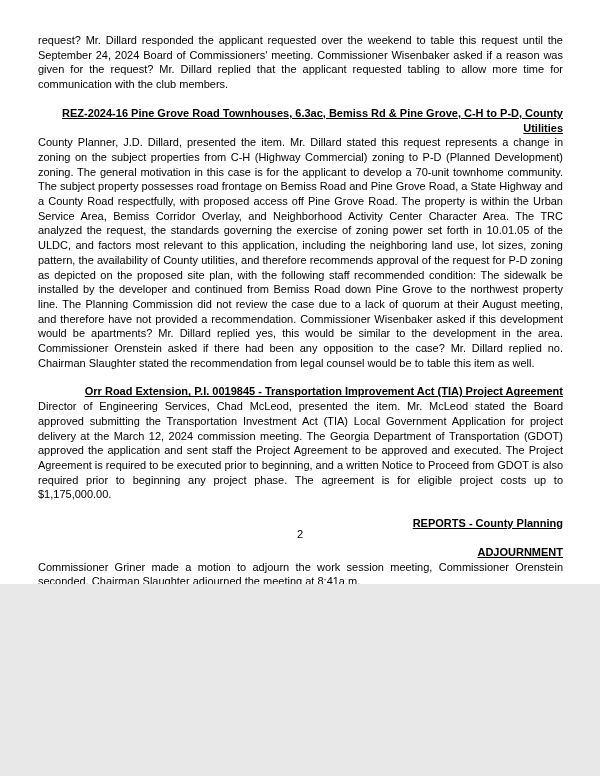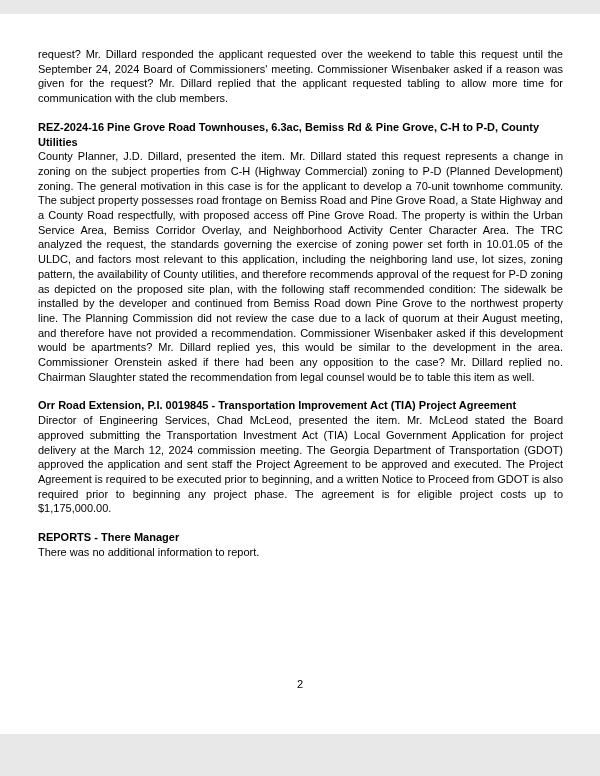--- a/index.html
+++ b/index.html
@@ -3,40 +3,41 @@
 <meta charset="utf-8">
 <style>
   html, body {
     margin: 0;
     padding: 0;
     background: #e8e8e8;
   }
   .page {
     position: relative;
     width: 600px;
-    height: 720px;
-    margin: 14px auto;
+    height: 584px;
+    margin: 0 auto;
     background: #ffffff;
     box-sizing: border-box;
     padding: 33px 37px 8px 38px;
     font-family: "Liberation Sans", "DejaVu Sans", sans-serif;
     font-size: 11px;
     line-height: 14.7px;
     color: #000000;
     overflow: hidden;
   }
   .block {
     margin: 0 0 14px 0;
   }
   .block p {
     margin: 0;
   }
   .heading {
     font-weight: bold;
-    text-align: left;
+    text-align: right;
+    text-decoration: underline;
   }
   .body-text {
     text-align: justify;
   }
   .spacer-lg {
     margin-bottom: 20px;
   }
   .page-number {
     position: absolute;
     left: 0;
@@ -60,20 +61,23 @@
     <p class="body-text">County Planner, J.D. Dillard, presented the item.  Mr. Dillard stated this request represents a change in zoning on the subject properties from C-H (Highway Commercial) zoning to P-D (Planned Development) zoning.  The general motivation in this case is for the applicant to develop a 70-unit townhome community. The subject property possesses road frontage on Bemiss Road and Pine Grove Road, a State Highway and a County Road respectfully, with proposed access off Pine Grove Road. The property is within the Urban Service Area, Bemiss Corridor Overlay, and Neighborhood Activity Center Character Area.  The TRC analyzed the request, the standards governing the exercise of zoning power set forth in 10.01.05 of the ULDC, and factors most relevant to this application, including the neighboring land use, lot sizes, zoning pattern, the availability of County utilities, and therefore recommends approval of the request for P-D zoning as depicted on the proposed site plan, with the following staff recommended condition: The sidewalk be installed by the developer and continued from Bemiss Road down Pine Grove to the northwest property line.  The Planning Commission did not review the case due to a lack of quorum at their August meeting, and therefore have not provided a recommendation.  Commissioner Wisenbaker asked if this development would be apartments?  Mr. Dillard replied yes, this would be similar to the development in the area. Commissioner Orenstein asked if there had been any opposition to the case?  Mr. Dillard replied no. Chairman Slaughter stated the recommendation from legal counsel would be to table this item as well.</p>
   </div>
 
 
   <div class="block">
     <p class="heading">Orr Road Extension, P.I. 0019845 - Transportation Improvement Act (TIA) Project Agreement</p>
     <p class="body-text">Director of Engineering Services, Chad McLeod, presented the item.  Mr. McLeod stated the Board approved submitting the Transportation Investment Act (TIA) Local Government Application for project delivery at the March 12, 2024 commission meeting. The Georgia Department of Transportation (GDOT) approved the application and sent staff the Project Agreement to be approved and executed. The Project Agreement is required to be executed prior to beginning, and a written Notice to Proceed from GDOT is also required prior to beginning any project phase. The agreement is for eligible project costs up to $1,175,000.00.</p>
   </div>
 
   <div class="block">
-    <p class="heading">REPORTS - There Manager</p>
-    <p class="body-text">There was no additional information to report.</p>
+    <p class="heading">REPORTS - County Planning</p>
   </div>
 
+  <div class="block">
+    <p class="heading">ADJOURNMENT</p>
+    <p class="body-text">Commissioner Griner made a motion to adjourn the work session meeting, Commissioner Orenstein seconded.  Chairman Slaughter adjourned the meeting at 8:41a.m.</p>
+  </div>
 
   <div class="page-number">2</div>
 
 </div>
 
 </body></html>

